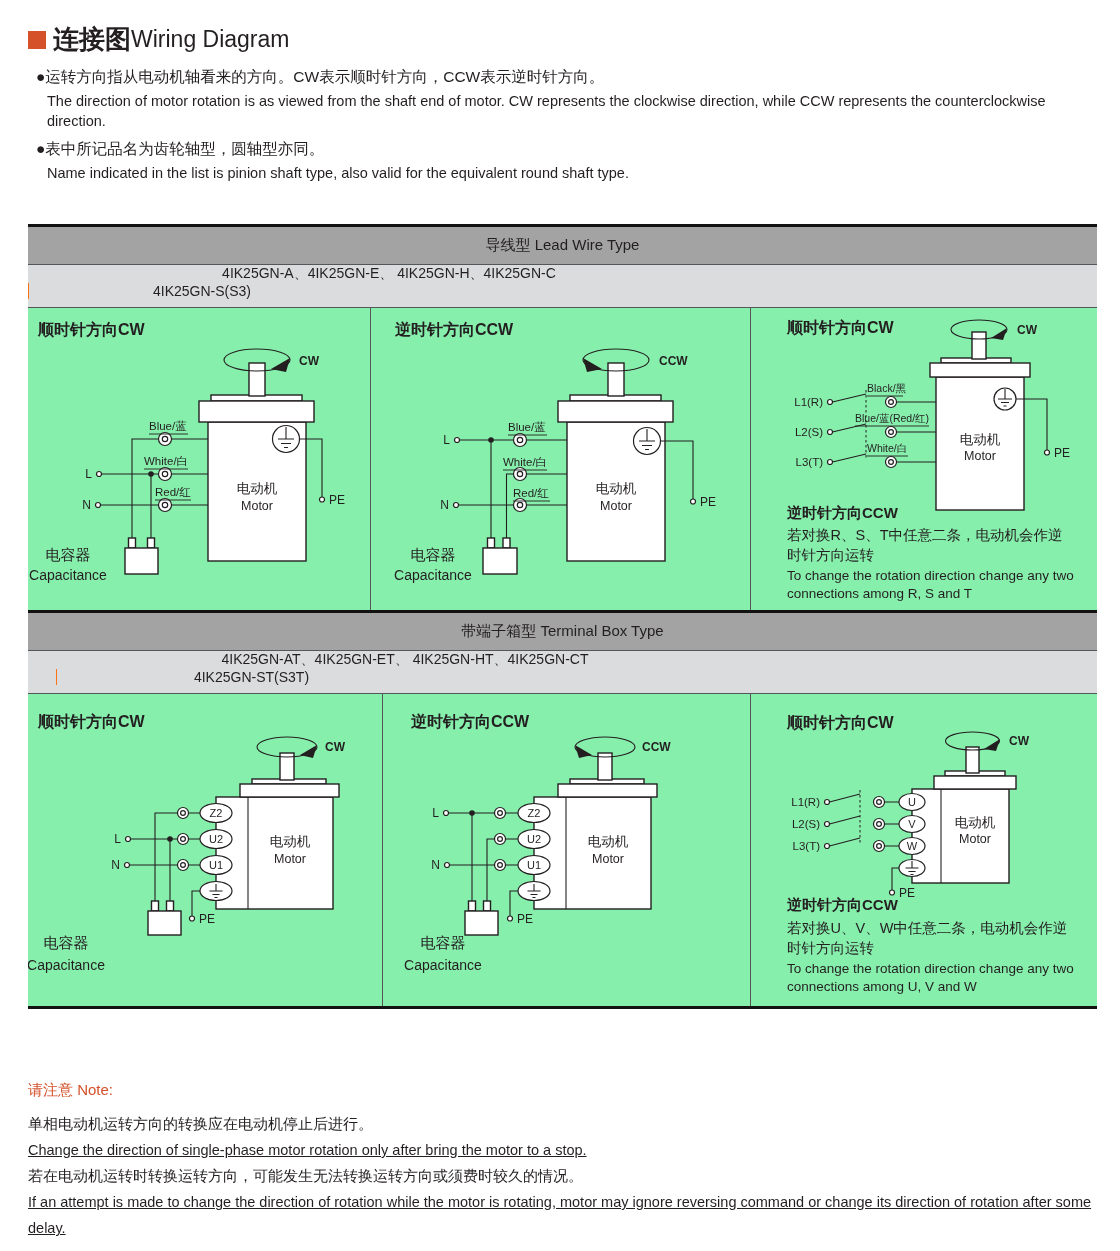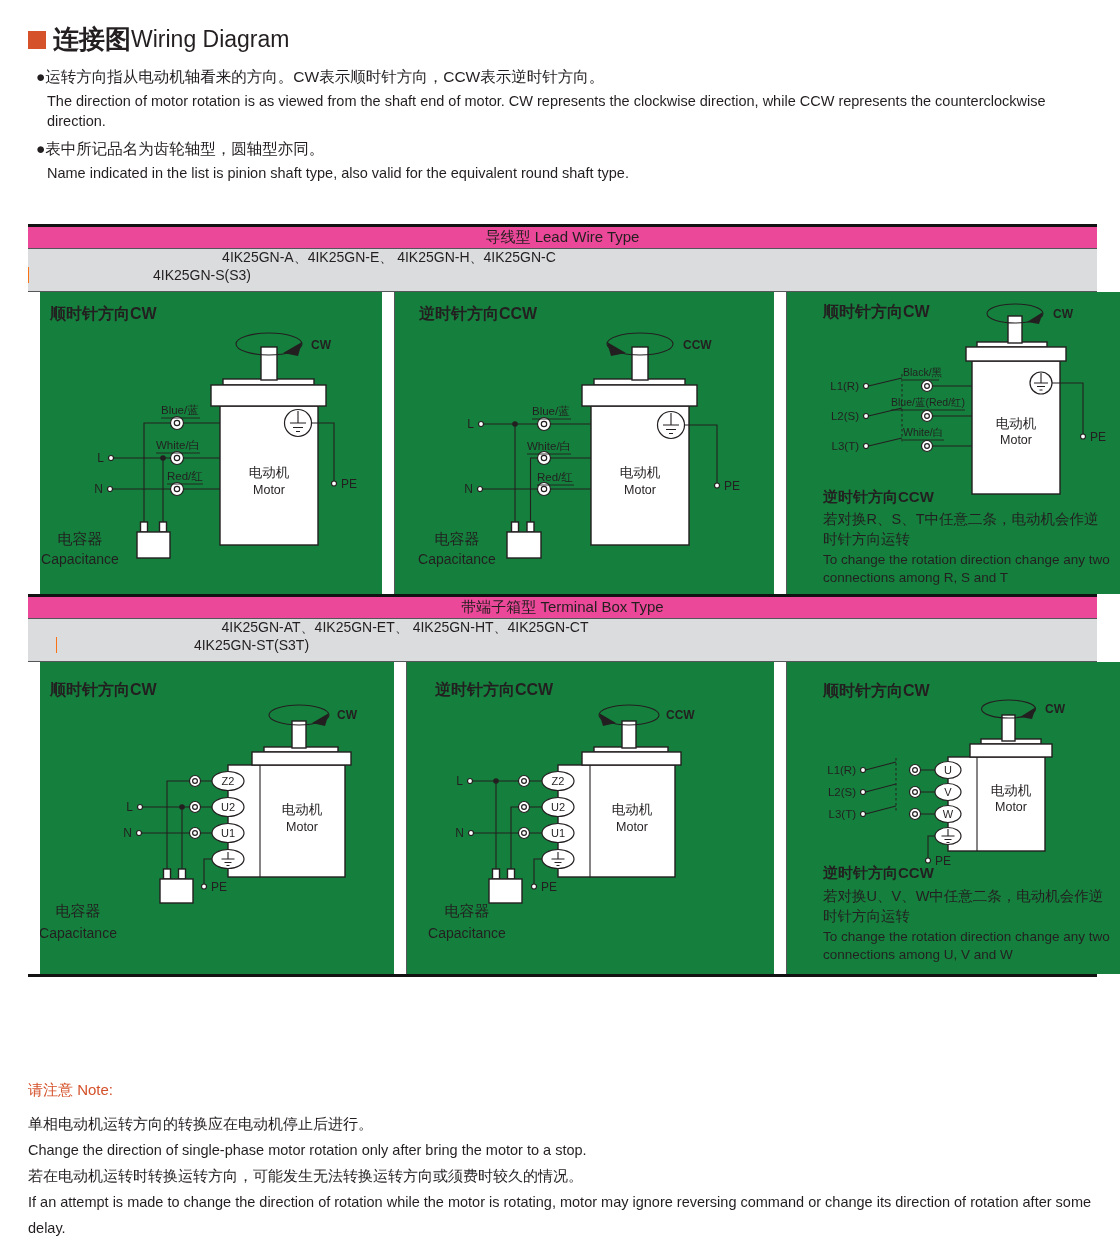--- a/index.html
+++ b/index.html
@@ -9,36 +9,36 @@
   .heading{position:absolute;left:28px;top:22px;display:flex;align-items:center;}
   .sq{width:18px;height:18px;background:#d4512a;margin-right:7px;}
   .h-zh{font-size:26px;font-weight:bold;}
   .h-en{font-size:23px;}
   
   .intro{position:absolute;left:36px;top:66px;width:1060px;}
   .intro .zh{font-size:15.5px;line-height:21px;margin-bottom:4px;}
   .intro .en{font-size:14.5px;line-height:20px;margin-bottom:7px;padding-left:11px;}
   
   .wtable{position:absolute;left:28px;top:224px;width:1069px;}
-  .band{box-sizing:border-box;height:25px;background:#ec4899;border-top:3px solid #121212;
+  .band{box-sizing:border-box;height:41px;background:#a3a3a3;border-top:3px solid #121212;
         border-bottom:1px solid #55565a;display:flex;align-items:center;justify-content:center;
         font-size:15px;}
   .subrow{box-sizing:border-box;height:43px;background:#dbdcde;border-bottom:1px solid #55565a;
           display:flex;font-size:14px;flex-direction:column;}
   .subcell{display:flex;align-items:center;justify-content:center;box-sizing:border-box;}
   .subcell.r{border-left:1px solid #f97316;}
   .diagrow{display:flex;}
-  .cell{box-sizing:border-box;background:#15803d;position:relative;margin-left:12px;}
+  .cell{box-sizing:border-box;background:#86efac;position:relative;}
   .cell.bl{border-left:1px solid #55565a;}
   .row2{border-bottom:3px solid #121212;}
   
   .note{position:absolute;left:28px;top:1078px;width:1069px;}
   .note .ttl{color:#d4512a;font-size:15px;line-height:24px;margin-bottom:9px;}
   .note .zh{font-size:15px;line-height:26px;}
-  .note .en{font-size:14.5px;line-height:26px;}
+  .note .en{font-size:14.5px;line-height:26px;text-decoration:underline;}
   
   svg{display:block;}
   svg text{font-family:"Liberation Sans","DejaVu Sans",sans-serif;fill:#231f20;}
   .ln{stroke:#231f20;stroke-width:1.1;fill:none;}
   .ul{stroke:#231f20;stroke-width:0.9;fill:none;}
   .ot{stroke:#231f20;stroke-width:1.4;fill:#fff;}
   .wh{fill:#fff;stroke:#231f20;stroke-width:1.2;}
   .fl{fill:#231f20;stroke:none;}
   .dsh{stroke:#231f20;stroke-width:1;fill:none;stroke-dasharray:2.5 2.5;}
   .tt{font-size:16px;font-weight:600;}

